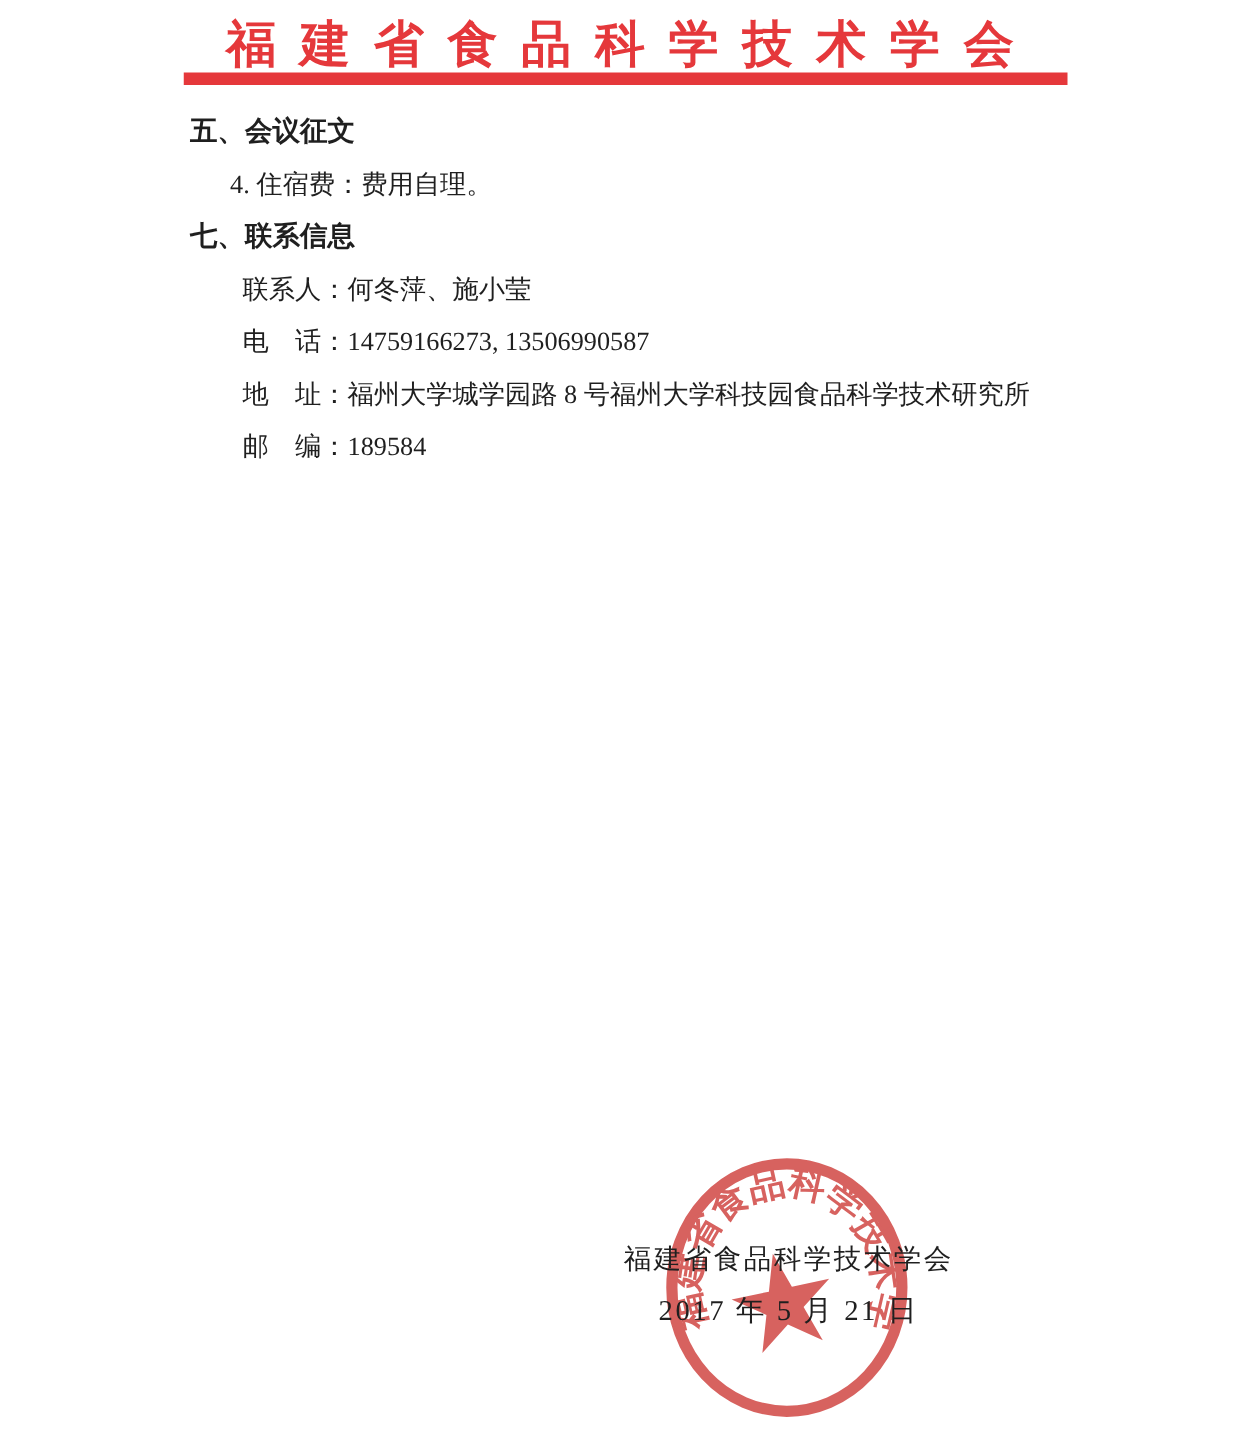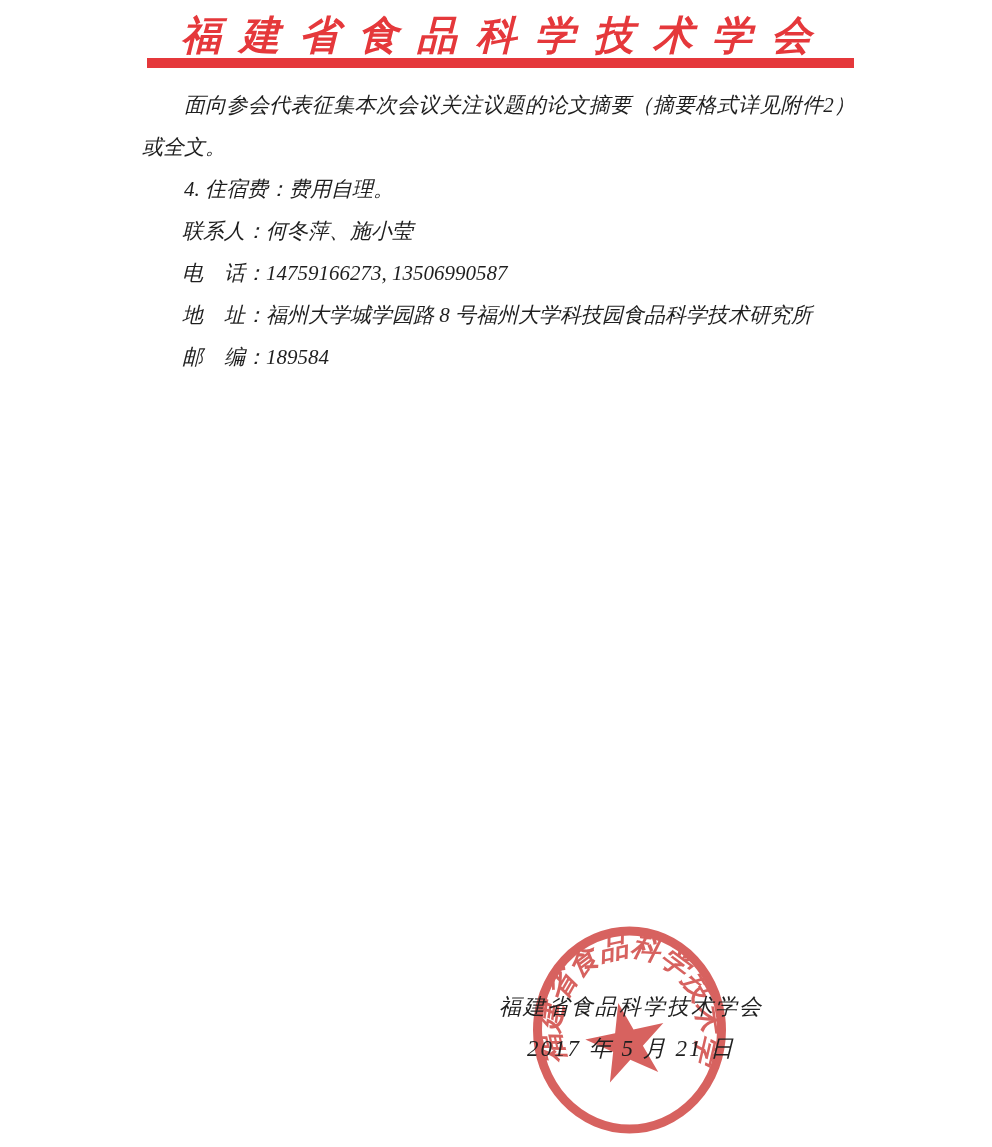--- a/index.html
+++ b/index.html
@@ -8,21 +8,20 @@
     --text:#1f1f1f;
   }
   html,body{margin:0;padding:0;background:#fff;}
   .page{
     position:relative;
     width:992px;height:1147px;
     background:#ffffff;
     overflow:hidden;
     font-family:"Liberation Serif","DejaVu Serif",serif;
     color:var(--text);
-    font-style:italic;
   }
   
   .doc-title{
     position:absolute;top:8px;left:0;right:0;
     text-align:center;white-space:nowrap;
     font-family:"Liberation Sans","DejaVu Sans",sans-serif;
     font-size:40px;font-weight:600;
     color:var(--accent);
     letter-spacing:19px;text-indent:19px;
   }
@@ -43,21 +42,21 @@
     text-align:left;
   }
   p.para{margin:0;text-indent:2em;}
   .bold-u{
     font-weight:bold;
     text-decoration:underline;
     text-decoration-thickness:2px;
     text-underline-offset:5px;
   }
   p.contact-row{margin:0;padding-left:40px;text-align:left;}
-  .c-label{white-space:pre;}
+  .c-label{white-space:pre;margin-left:12px;}
   
   .seal{
     position:absolute;left:527px;top:922px;
     width:205px;height:215px;
     opacity:.82;
   }
   .seal-ring{fill:none;stroke:var(--seal);stroke-width:9;}
   .seal-star{fill:var(--seal);}
   .seal-text{
     font-size:29px;fill:var(--seal);font-weight:bold;
@@ -77,24 +76,25 @@
 </head>
 <body>
 
 <div class="page">
 
   <div class="doc-title">福建省食品科学技术学会</div>
   <div class="title-rule"></div>
 
   <div class="doc-body">
 
-    <p class="para">面向参会代表征集本次会议关注议题的论文摘要（摘要格式详见附件2）或全文。</p>
+    <h2 class="sec">五、会议征文</h2>
 
     <p class="para">4. 住宿费：费用自理。</p>
 
+    <h2 class="sec">七、联系信息</h2>
     <p class="contact-row"><span class="c-label">联系人：</span><span>何冬萍、施小莹</span></p>
     <p class="contact-row"><span class="c-label">电　话：</span><span>14759166273, 13506990587</span></p>
     <p class="contact-row"><span class="c-label">地　址：</span><span>福州大学城学园路 8 号福州大学科技园食品科学技术研究所</span></p>
     <p class="contact-row"><span class="c-label">邮　编：</span><span>189584</span></p>
 
   </div>
 
   <svg class="seal" viewBox="0 0 205 215" aria-hidden="true">
     <defs>
       <path id="seal-arc" d="M 39,139 A 70,74 0 1 1 166,139" fill="none"></path>

